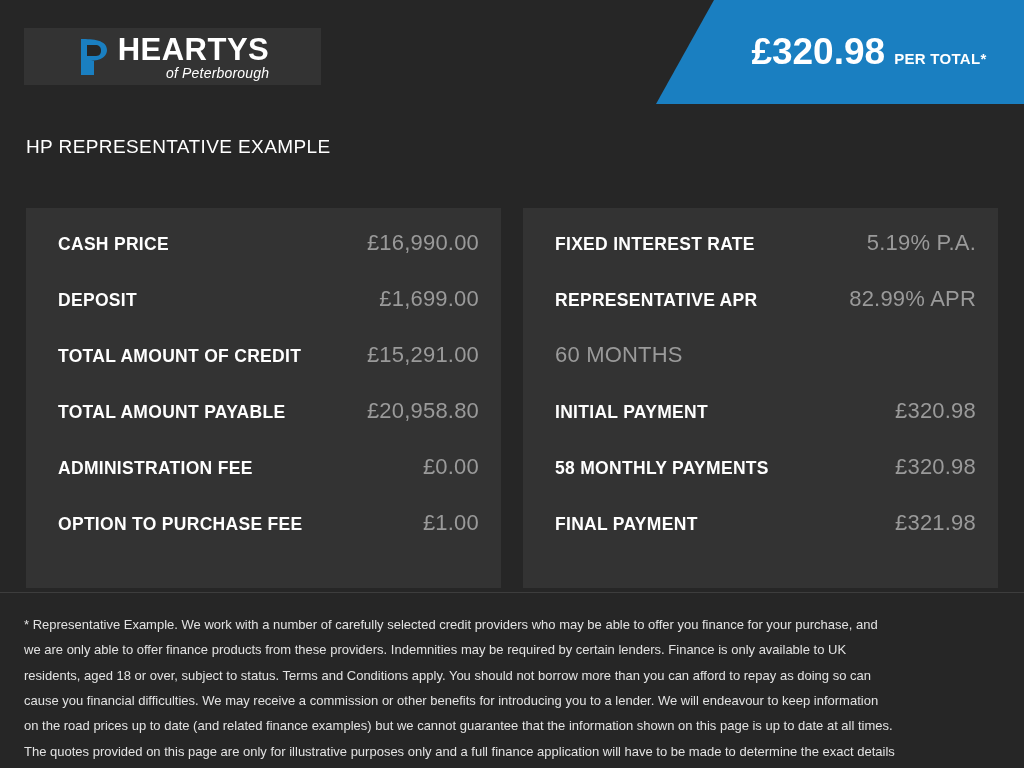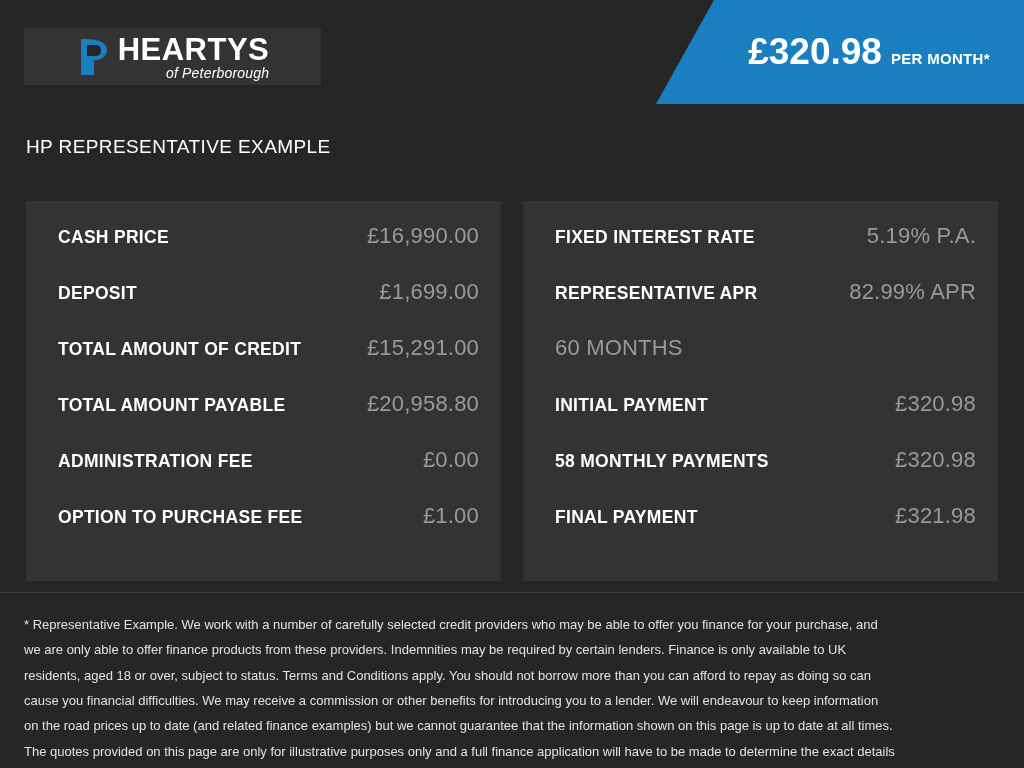--- a/index.html
+++ b/index.html
@@ -57,21 +57,21 @@
 
   
   .section-title {
     position:absolute; left:26px; top:136px;
     font-size:19px; font-weight:normal; color:#ffffff;
     letter-spacing:.4px;
   }
 
   
   .panels {
-    position:absolute; left:26px; top:201px;
+    position:absolute; left:26px; top:208px;
     width:972px; display:flex; gap:22px;
   }
   .panel {
     width:475px; background:#333333;
     padding:22px 22px 22px 32px;
   }
   .row {
     display:flex; align-items:baseline; justify-content:space-between;
     height:56px;
   }
@@ -113,21 +113,21 @@
         <span class="logo-text">
           <span class="logo-word">HEARTYS</span>
           <span class="logo-sub">of Peterborough</span>
         </span>
       </div>
     </div>
 
     <div class="price-banner">
       <div class="price-wrap">
         <span class="price-amount">£320.98</span>
-        <span class="price-period">PER MONTH*</span>
+        <span class="price-period">PER TOTAL*</span>
       </div>
     </div>
 
   </div>
 
   <div class="section-title">HP REPRESENTATIVE EXAMPLE</div>
 
   <div class="panels">
 
     <div class="panel">

